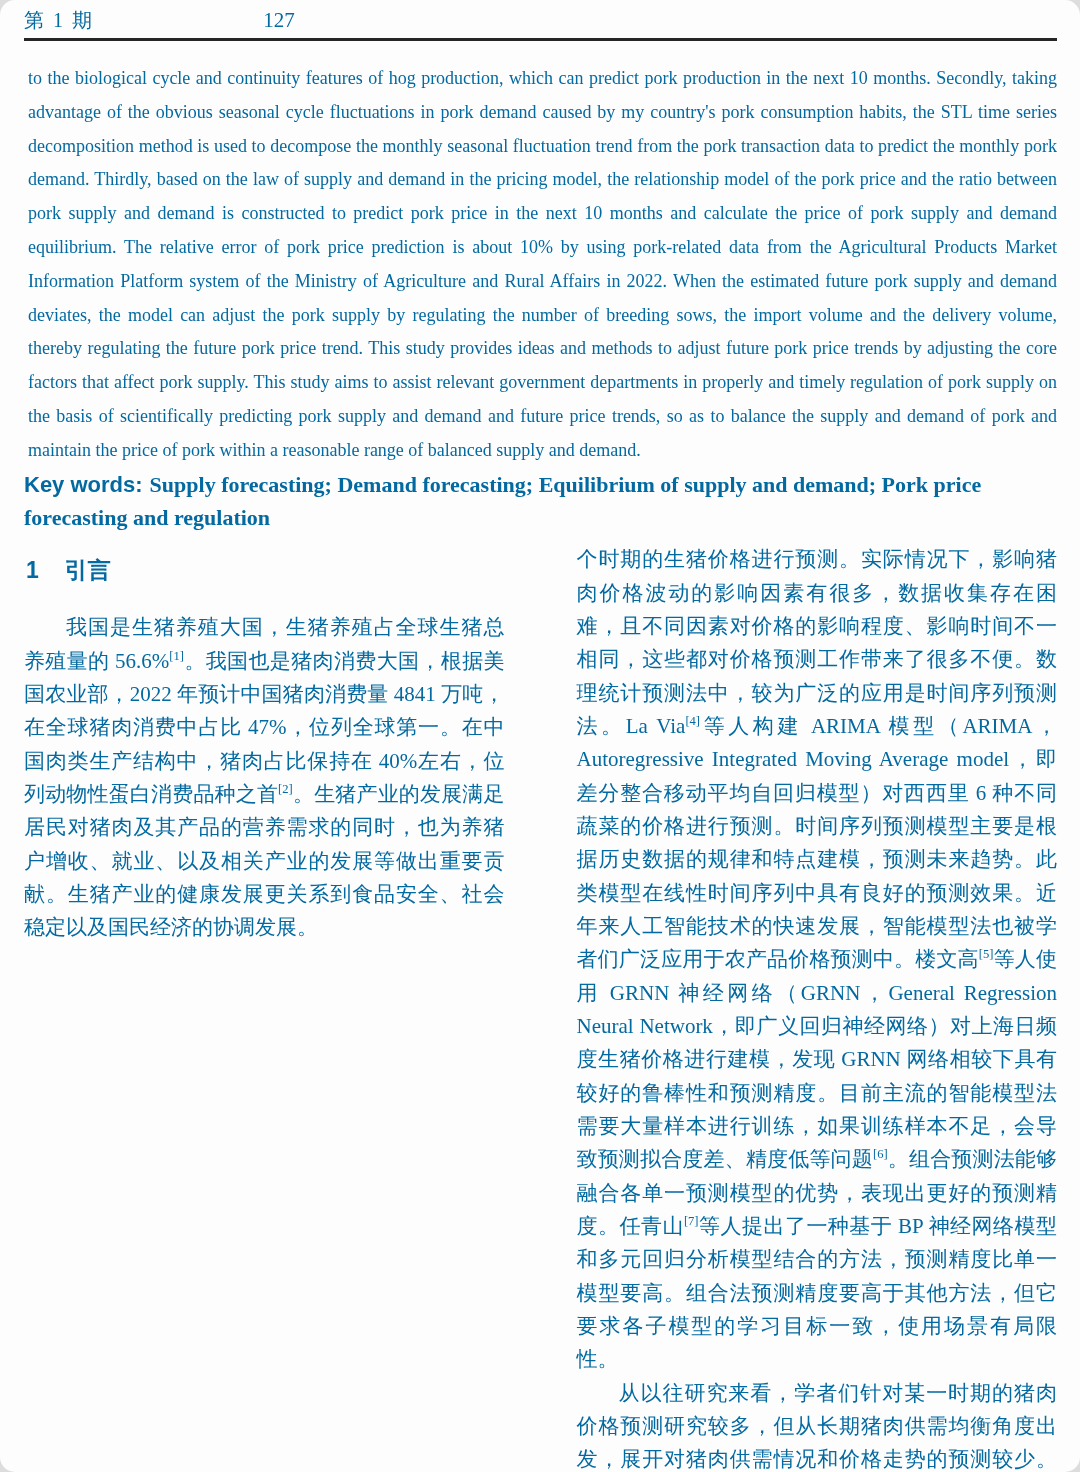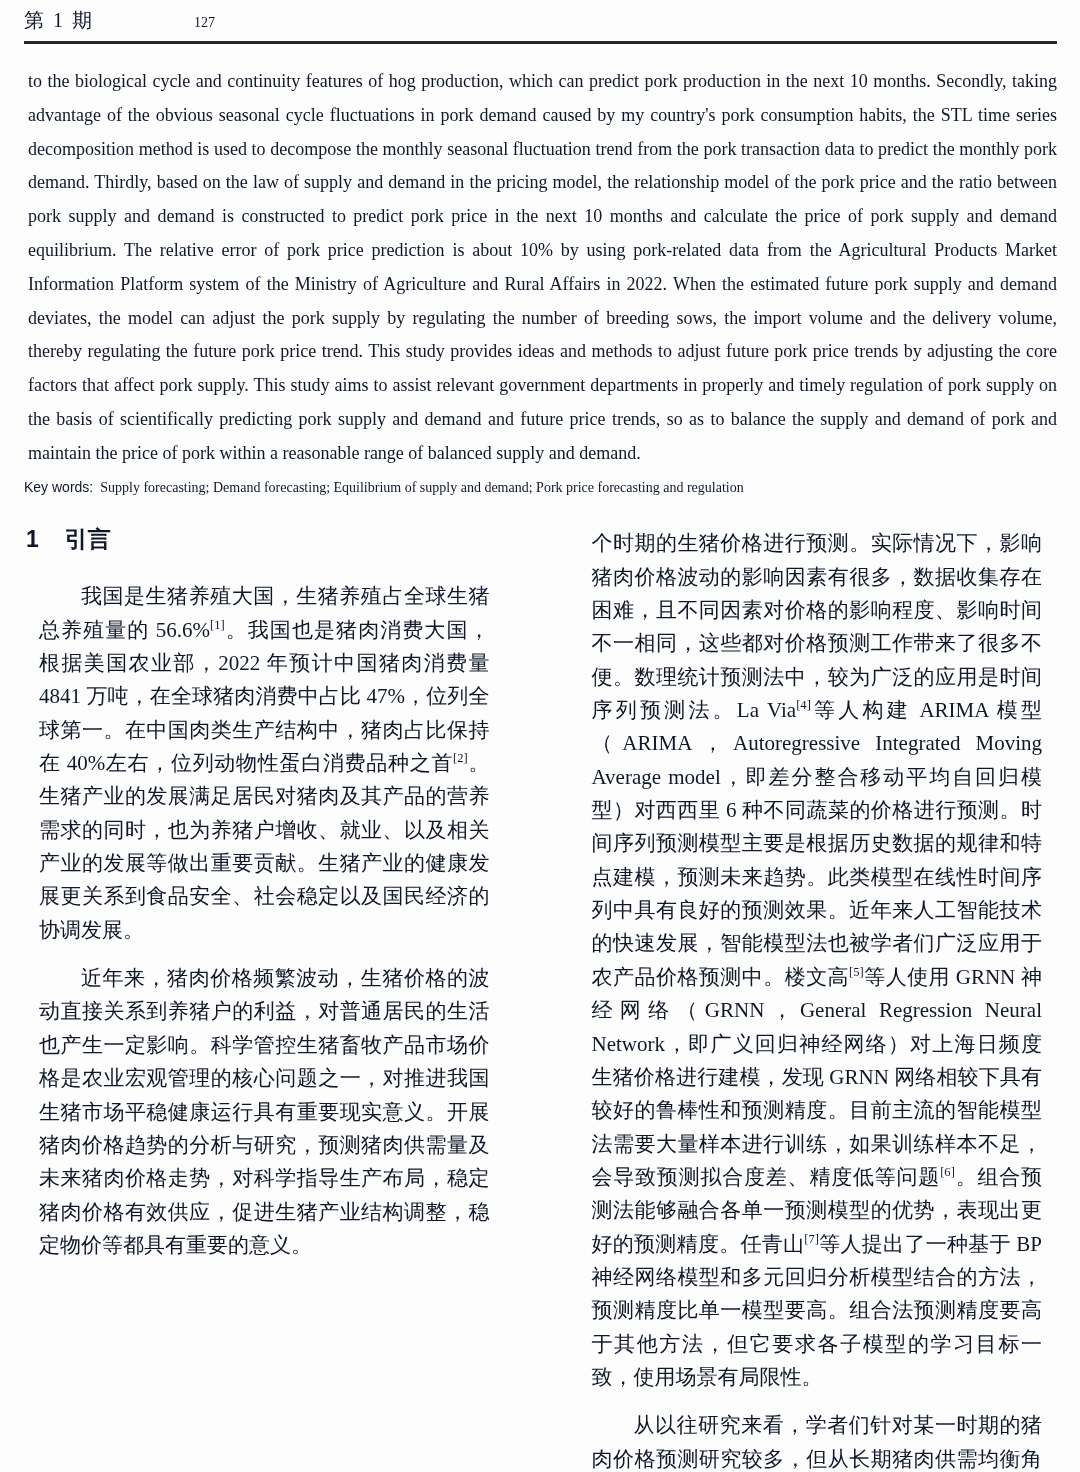--- a/index.html
+++ b/index.html
@@ -1,55 +1,57 @@
 <!DOCTYPE html>
 <html><head>
 <meta charset="utf-8">
 <style>
   html,body{margin:0;padding:0;background:#ddd;}
   .page{
     position:relative;
     width:1080px;height:1472px;
     margin:0 auto;
     background:#fdfdfd;
-    color:#0f172a;
+    color:#0369a1;
     overflow:hidden;
     box-sizing:border-box;
     padding:6px 23px 0 24px;
+    border-radius:15px;
   }
   
   .hdr{display:flex;align-items:baseline;line-height:28px;}
   .hdr-issue{width:170px;font-family:"Liberation Serif",serif;font-size:20px;letter-spacing:2px;}
   .hdr-title{flex:1;text-align:center;font-family:"Liberation Sans",sans-serif;font-size:19px;font-weight:600;letter-spacing:0.5px;}
-  .hdr-page{width:170px;text-align:left;font-family:"Liberation Serif",serif;font-size:14px;}
+  .hdr-page{width:170px;text-align:center;font-family:"Liberation Serif",serif;font-size:21px;}
   .rule{height:3px;background:#262626;margin-top:4px;}
   
   .abstract{
     margin:21px 0 0 4px;
     font-family:"Liberation Serif",serif;
     font-size:18px;line-height:33.8px;
     text-align:justify;
   }
   .kwline{
     margin:0;
     font-family:"Liberation Serif",serif;
-    font-size:14px;line-height:33.8px;
+    font-size:22px;line-height:33.8px;
     text-align:left;
+    font-weight:bold;
   }
   .kw-label{font-family:"Liberation Sans",sans-serif;}
   .kw-text{padding-left:7px;}
   
   .cols{display:flex;gap:72px;margin-top:8px;}
   .col{
     flex:1;min-width:0;
     font-family:"Liberation Serif",serif;
     font-size:21px;line-height:33.35px;
     text-align:justify;text-justify:inter-character;
   }
-  .col p{margin:15px;}
+  .col p{margin:0;}
   p.indent{text-indent:2em;}
   .sec-h{
     font-family:"Liberation Sans",sans-serif;
     font-size:23px;font-weight:bold;
     line-height:30px;
     margin:12px 0 26px 2px;
     text-align:left;
   }
   .sec-num{margin-right:26px;}
   sup{font-size:0.6em;line-height:0;}
@@ -72,21 +74,20 @@
     </p>
   </section>
 
   <div class="cols">
 
     <div class="col">
       <h2 class="sec-h">
         <span class="sec-num">1</span><span>引言</span>
       </h2>
       <p class="indent">我国是生猪养殖大国，生猪养殖占全球生猪总养殖量的 56.6%<sup>[1]</sup>。我国也是猪肉消费大国，根据美国农业部，2022 年预计中国猪肉消费量 4841 万吨，在全球猪肉消费中占比 47%，位列全球第一。在中国肉类生产结构中，猪肉占比保持在 40%左右，位列动物性蛋白消费品种之首<sup>[2]</sup>。生猪产业的发展满足居民对猪肉及其产品的营养需求的同时，也为养猪户增收、就业、以及相关产业的发展等做出重要贡献。生猪产业的健康发展更关系到食品安全、社会稳定以及国民经济的协调发展。</p>
-      <p class="indent">近年来，猪肉价格频繁波动，生猪价格的波动直接关系到养猪户的利益，对普通居民的生活也产生一定影响。科学管控生猪畜牧产品市场价格是农业宏观管理的核心问题之一，对推进我国生猪市场平稳健康运行具有重要现实意义。开展猪肉价格趋势的分析与研究，预测猪肉供需量及未来猪肉价格走势，对科学指导生产布局，稳定猪肉价格有效供应，促进生猪产业结构调整，稳定物价等都具有重要的意义。</p>
     </div>
 
     <div class="col">
       <p>个时期的生猪价格进行预测。实际情况下，影响猪肉价格波动的影响因素有很多，数据收集存在困难，且不同因素对价格的影响程度、影响时间不一相同，这些都对价格预测工作带来了很多不便。数理统计预测法中，较为广泛的应用是时间序列预测法。La Via<sup>[4]</sup>等人构建 ARIMA 模型（ARIMA，Autoregressive Integrated Moving Average model，即差分整合移动平均自回归模型）对西西里 6 种不同蔬菜的价格进行预测。时间序列预测模型主要是根据历史数据的规律和特点建模，预测未来趋势。此类模型在线性时间序列中具有良好的预测效果。近年来人工智能技术的快速发展，智能模型法也被学者们广泛应用于农产品价格预测中。楼文高<sup>[5]</sup>等人使用 GRNN 神经网络（GRNN，General Regression Neural Network，即广义回归神经网络）对上海日频度生猪价格进行建模，发现 GRNN 网络相较下具有较好的鲁棒性和预测精度。目前主流的智能模型法需要大量样本进行训练，如果训练样本不足，会导致预测拟合度差、精度低等问题<sup>[6]</sup>。组合预测法能够融合各单一预测模型的优势，表现出更好的预测精度。任青山<sup>[7]</sup>等人提出了一种基于 BP 神经网络模型和多元回归分析模型结合的方法，预测精度比单一模型要高。组合法预测精度要高于其他方法，但它要求各子模型的学习目标一致，使用场景有局限性。</p>
       <p class="indent">从以往研究来看，学者们针对某一时期的猪肉价格预测研究较多，但从长期猪肉供需均衡角度出发，展开对猪肉供需情况和价格走势的预测较少。现有研究难以从猪肉的供应和需求情况出发，提供猪肉供需</p>
     </div>
 
   </div>
 
 </div>

